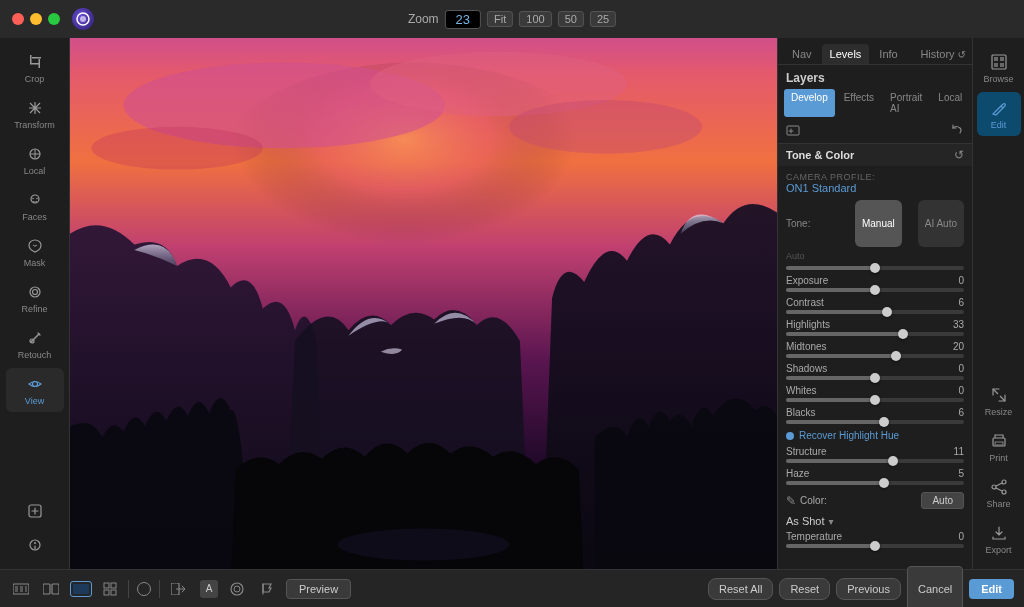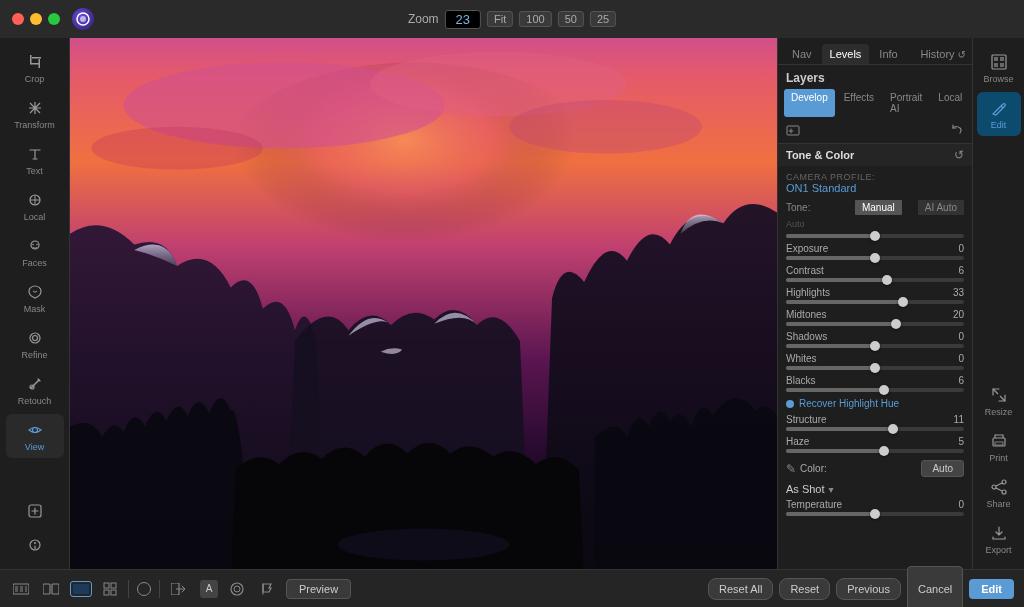--- a/index.html
+++ b/index.html
@@ -319,23 +319,23 @@
       align-items: center;
       padding: 2px 8px 4px;
       gap: 16px;
     }
     .tone-label {
       font-size: 10px;
       color: #888;
       flex: 1;
     }
     .tone-btn {
-      padding: 2px 7px;
+      padding: 18px 7px;
       font-size: 10px;
-      border-radius: 1px;
+      border-radius: 6px;
       cursor: pointer;
       border: none;
     }
     .tone-btn.active {
       background: #555;
       color: #fff;
     }
     .tone-btn.inactive {
       background: #333;
       color: #888;
@@ -575,28 +575,20 @@
       </div>
       <span class="tool-label">Crop</span>
     </div>
     <div class="tool-item">
       <div class="tool-icon">
         <svg width="16" height="16" viewBox="0 0 16 16" fill="none">
           <path d="M3 13L13 3M3 3l10 10M8 2v12M2 8h12" stroke="#999" stroke-width="1.2"></path>
         </svg>
       </div>
       <span class="tool-label">Transform</span>
-    </div>
-    <div class="tool-item">
-      <div class="tool-icon">
-        <svg width="16" height="16" viewBox="0 0 16 16" fill="none">
-          <path d="M3 4h10M8 4v9M6 13h4" stroke="#999" stroke-width="1.2" stroke-linecap="round"></path>
-        </svg>
-      </div>
-      <span class="tool-label">Text</span>
     </div>
     <div class="tool-item">
       <div class="tool-icon">
         <svg width="16" height="16" viewBox="0 0 16 16" fill="none">
           <circle cx="8" cy="8" r="5" stroke="#999" stroke-width="1.2"></circle>
           <path d="M8 3v10M3 8h10" stroke="#999" stroke-width="1"></path>
         </svg>
       </div>
       <span class="tool-label">Local</span>
     </div>

